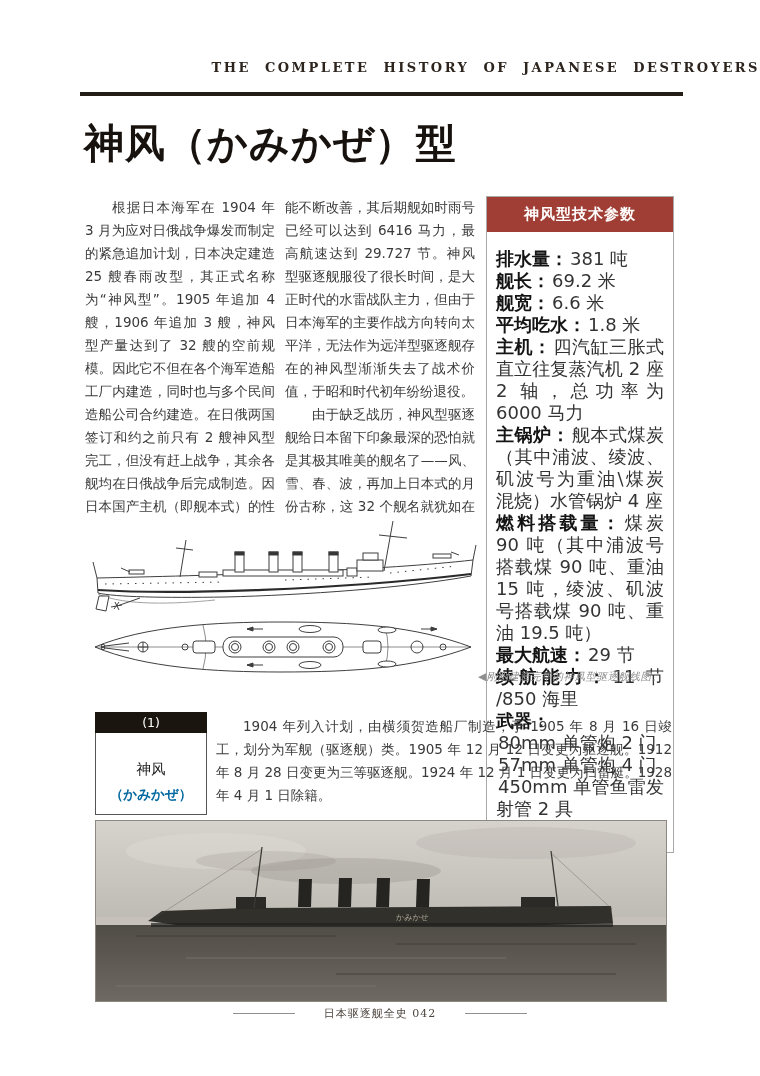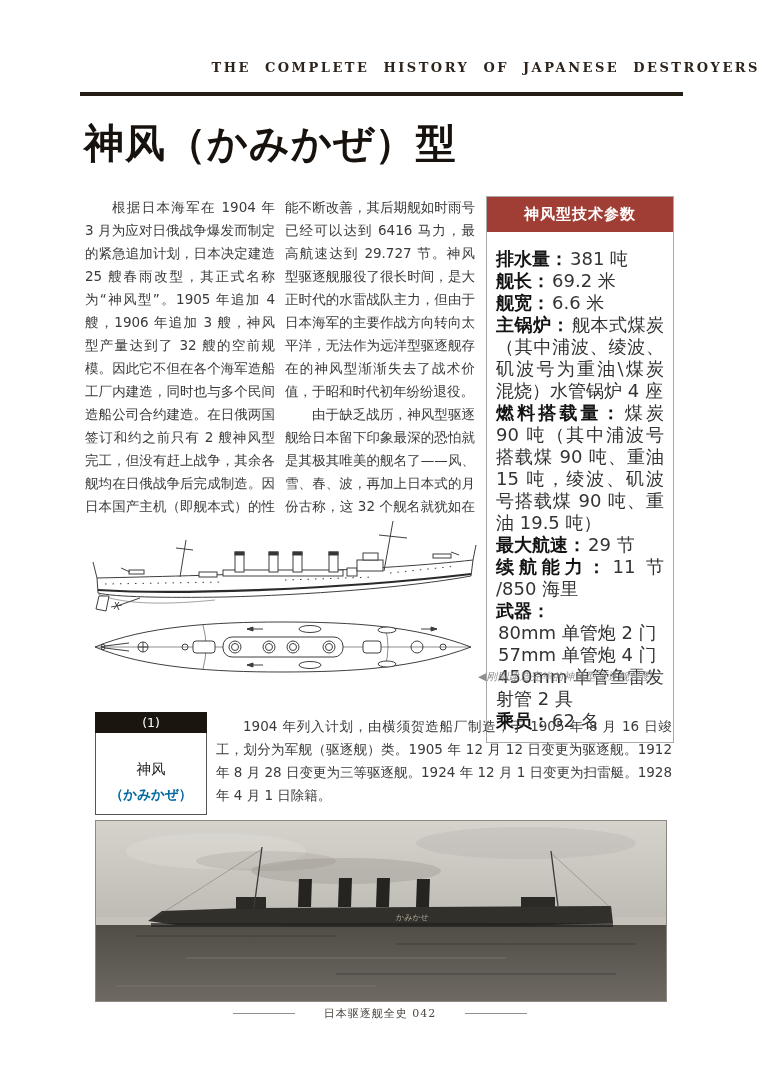--- a/index.html
+++ b/index.html
@@ -75,20 +75,22 @@
   <p>根据日本海军在 1904 年 3 月为应对日俄战争爆发而制定的紧急追加计划，日本决定建造 25 艘春雨改型，其正式名称为“神风型”。1905 年追加 4 艘，1906 年追加 3 艘，神风型产量达到了 32 艘的空前规模。因此它不但在各个海军造船工厂内建造，同时也与多个民间造船公司合约建造。在日俄两国签订和约之前只有 2 艘神风型完工，但没有赶上战争，其余各舰均在日俄战争后完成制造。因日本国产主机（即舰本式）的性能不断改善，其后期舰如时雨号已经可以达到 6416 马力，最高航速达到 29.727 节。神风型驱逐舰服役了很长时间，是大正时代的水雷战队主力，但由于日本海军的主要作战方向转向太平洋，无法作为远洋型驱逐舰存在的神风型渐渐失去了战术价值，于昭和时代初年纷纷退役。</p>
   <p>由于缺乏战历，神风型驱逐舰给日本留下印象最深的恐怕就是其极其唯美的舰名了——风、雪、春、波，再加上日本式的月份古称，这 32 个舰名就犹如在咏唱一首华丽的和歌。由于这些舰名实在引人向往，其中多个名字延续到了以后各级驱逐舰上。</p>
 </div>
 
 <div class="spec-box">
   <div class="spec-header">神风型技术参数</div>
   <div class="spec-body">
     <div class="spec-row"><b>排水量：</b><span>381 吨</span></div>
     <div class="spec-row"><b>舰长：</b><span>69.2 米</span></div>
     <div class="spec-row"><b>舰宽：</b><span>6.6 米</span></div>
+    <div class="spec-row"><b>平均吃水：</b><span>1.8 米</span></div>
+    <div class="spec-row"><b>主机：</b><span>四汽缸三胀式直立往复蒸汽机 2 座 2 轴，总功率为 6000 马力</span></div>
     <div class="spec-row"><b>主锅炉：</b><span>舰本式煤炭（其中浦波、绫波、矶波号为重油\煤炭混烧）水管锅炉 4 座</span></div>
     <div class="spec-row"><b>燃料搭载量：</b><span>煤炭 90 吨（其中浦波号搭载煤 90 吨、重油 15 吨，绫波、矶波号搭载煤 90 吨、重油 19.5 吨）</span></div>
     <div class="spec-row"><b>最大航速：</b><span>29 节</span></div>
     <div class="spec-row"><b>续航能力：</b><span>11 节 /850 海里</span></div>
     <div class="spec-row"><b>武器：</b><span></span></div>
     <div class="spec-row"><b></b><span>80mm 单管炮 2 门</span></div>
     <div class="spec-row"><b></b><span>57mm 单管炮 4 门</span></div>
     <div class="spec-row"><b></b><span>450mm 单管鱼雷发射管 2 具</span></div>
     <div class="spec-row"><b>乘员：</b><span>62 名</span></div>
   </div>

